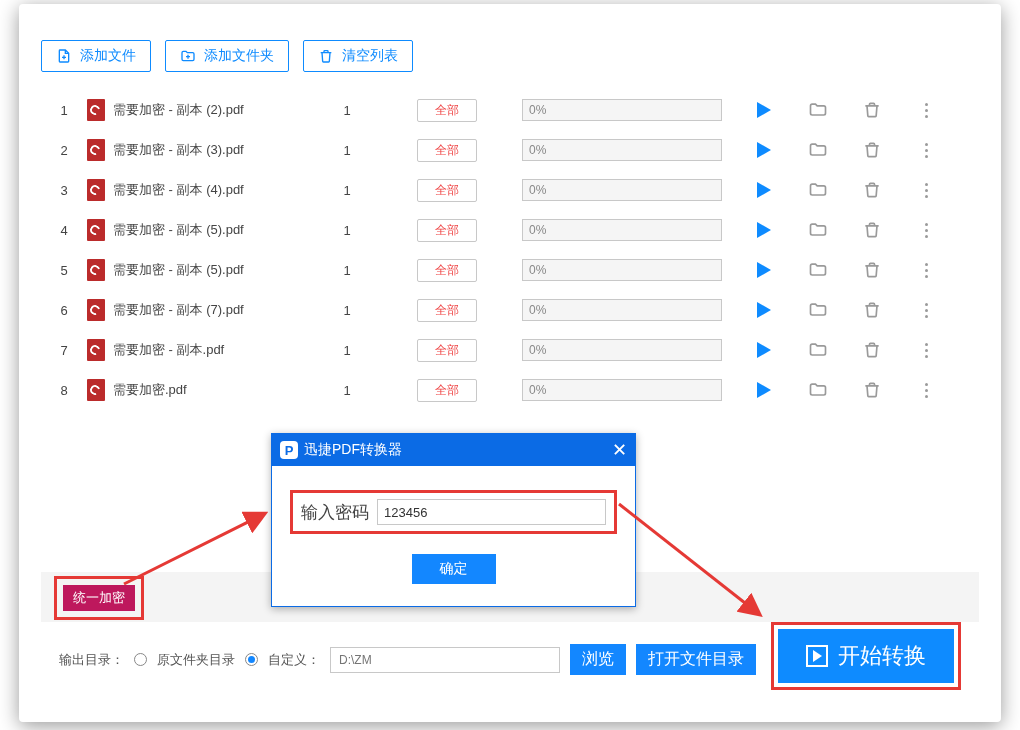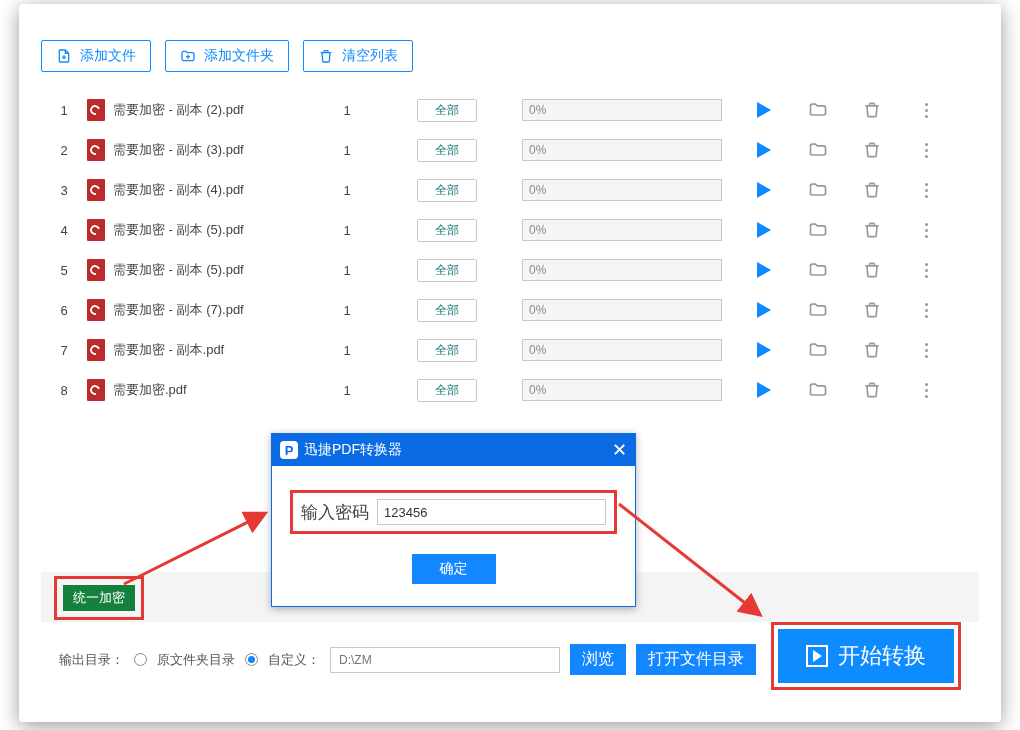--- a/index.html
+++ b/index.html
@@ -54,21 +54,21 @@
     content:""; position:absolute; top:6px; left:3px;
     width:10px; height:10px; border-radius:50%;
     border:2px solid #fff; box-sizing:border-box;
     border-right-color: transparent;
     transform: rotate(30deg);
   }
   .trow .pages { text-align:center; color:#444; }
   .trow .psel { text-align:center; }
   .sel-btn {
     display:inline-block; min-width:60px; padding:2px 10px;
-    border:1px solid #c8c8c8; color:#0f766e; font-size:12px; border-radius:2px;
+    border:1px solid #c8c8c8; color:#ef4444; font-size:12px; border-radius:2px;
     background:#fff; cursor:pointer;
   }
   .status-cell { display:flex; justify-content:center; }
   .progress {
     width: 200px; height: 22px; border:1px solid #c8c8c8; background:#f5f5f5;
     padding: 0 6px; line-height:20px; font-size:12px; color:#888; text-align:left;
   }
   .icon-btn { text-align:center; cursor:pointer; }
   .play { width:0; height:0; border-top:8px solid transparent; border-bottom:8px solid transparent; border-left:14px solid #0e8bff; margin:0 auto; }
   .folder-ico, .trash-ico, .more-ico { width:20px; height:20px; margin:0 auto; color:#9a9a9a; }
@@ -80,21 +80,21 @@
     position:absolute; left:22px; right:22px; top:568px; height:50px;
     background:#f4f4f4;
   }
 
   
   .unify-wrap {
     position:absolute; left:35px; top:572px;
     border:3px solid #e53935; padding:6px;
   }
   .unify-btn {
-    background:#15803d; color:#fff; font-size:13px;
+    background:#be185d; color:#fff; font-size:13px;
     padding:4px 10px; border:none; cursor:pointer;
   }
 
   
   .output-row {
     position:absolute; left:40px; right:40px; top:640px;
     display:flex; align-items:center; gap:10px; font-size:13px; color:#555;
   }
   .radio { width:13px; height:13px; border:1px solid #888; border-radius:50%; display:inline-block; position:relative; background:#fff; }
   .radio.checked::after{ content:""; position:absolute; inset:2px; background:#1387ff; border-radius:50%; }

